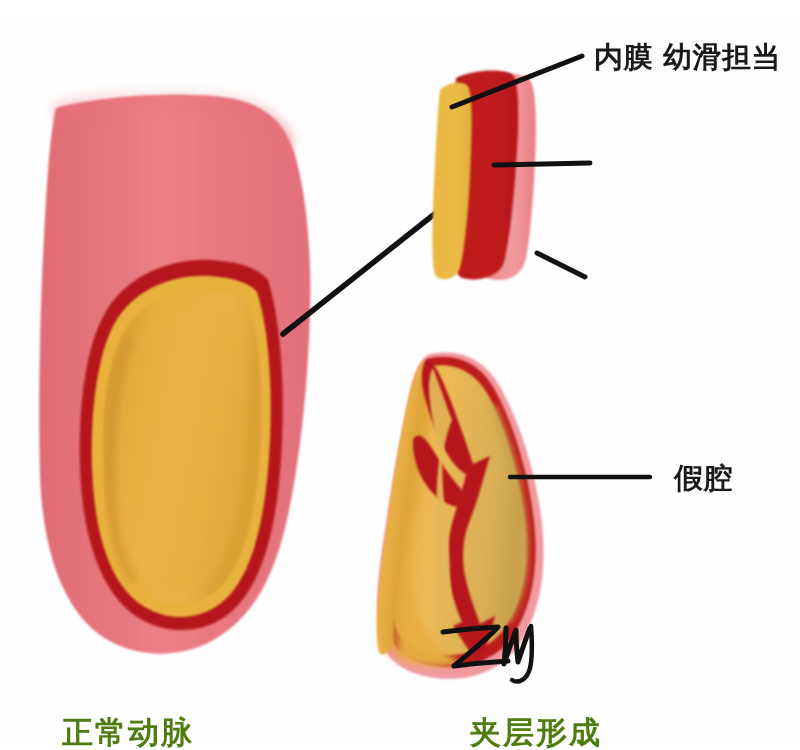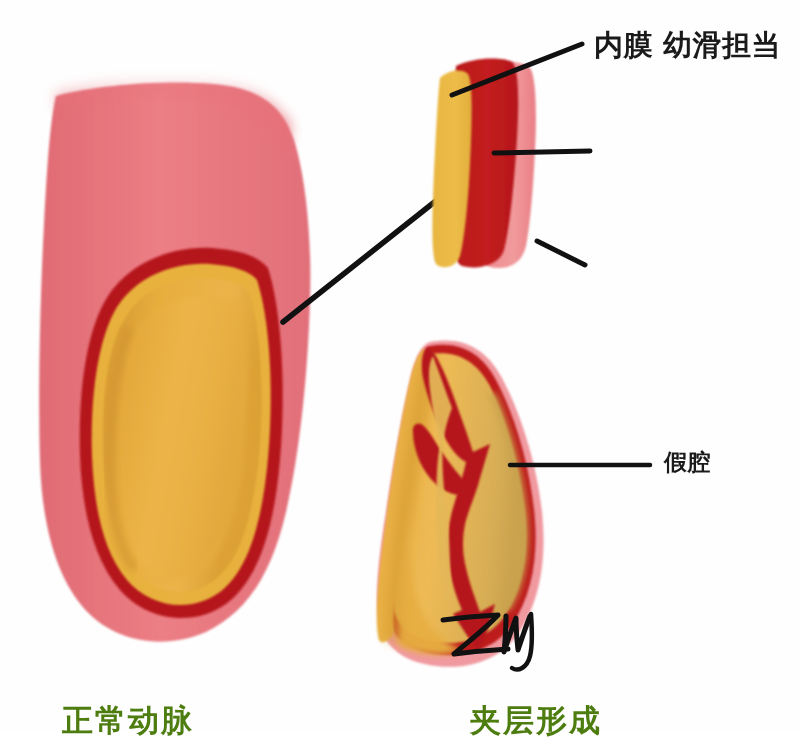--- a/index.html
+++ b/index.html
@@ -9,41 +9,41 @@
   }
   body {
     width: 800px;
     height: 750px;
     position: relative;
     overflow: hidden;
     font-family: "DejaVu Sans", "Liberation Sans", sans-serif;
   }
   #stage {
     position: absolute;
-    left: 0; top: 0;
+    left: 0; top: 12px;
     width: 800px;
     height: 730px;
     background: #fefefe;
   }
   svg.figure {
     position: absolute;
     left: 0; top: 0;
     width: 800px;
     height: 750px;
   }
   .lbl {
     position: absolute;
     color: #1a1a1a;
     font-weight: 700;
     letter-spacing: 0.5px;
     white-space: nowrap;
     font-family: "DejaVu Sans", "Liberation Sans", sans-serif;
   }
   .lbl-layer { font-size: 29px; }
-  .lbl-falselumen { font-size: 23px; }
+  .lbl-falselumen { font-size: 29px; margin-left: 10px; }
   .caption {
     position: absolute;
     color: #4d7c0f;
     font-weight: 700;
     font-size: 31px;
     letter-spacing: 2px;
     white-space: nowrap;
     font-family: "DejaVu Sans", "Liberation Sans", sans-serif;
   }
   .lbl-term { margin-right: 10px; }

